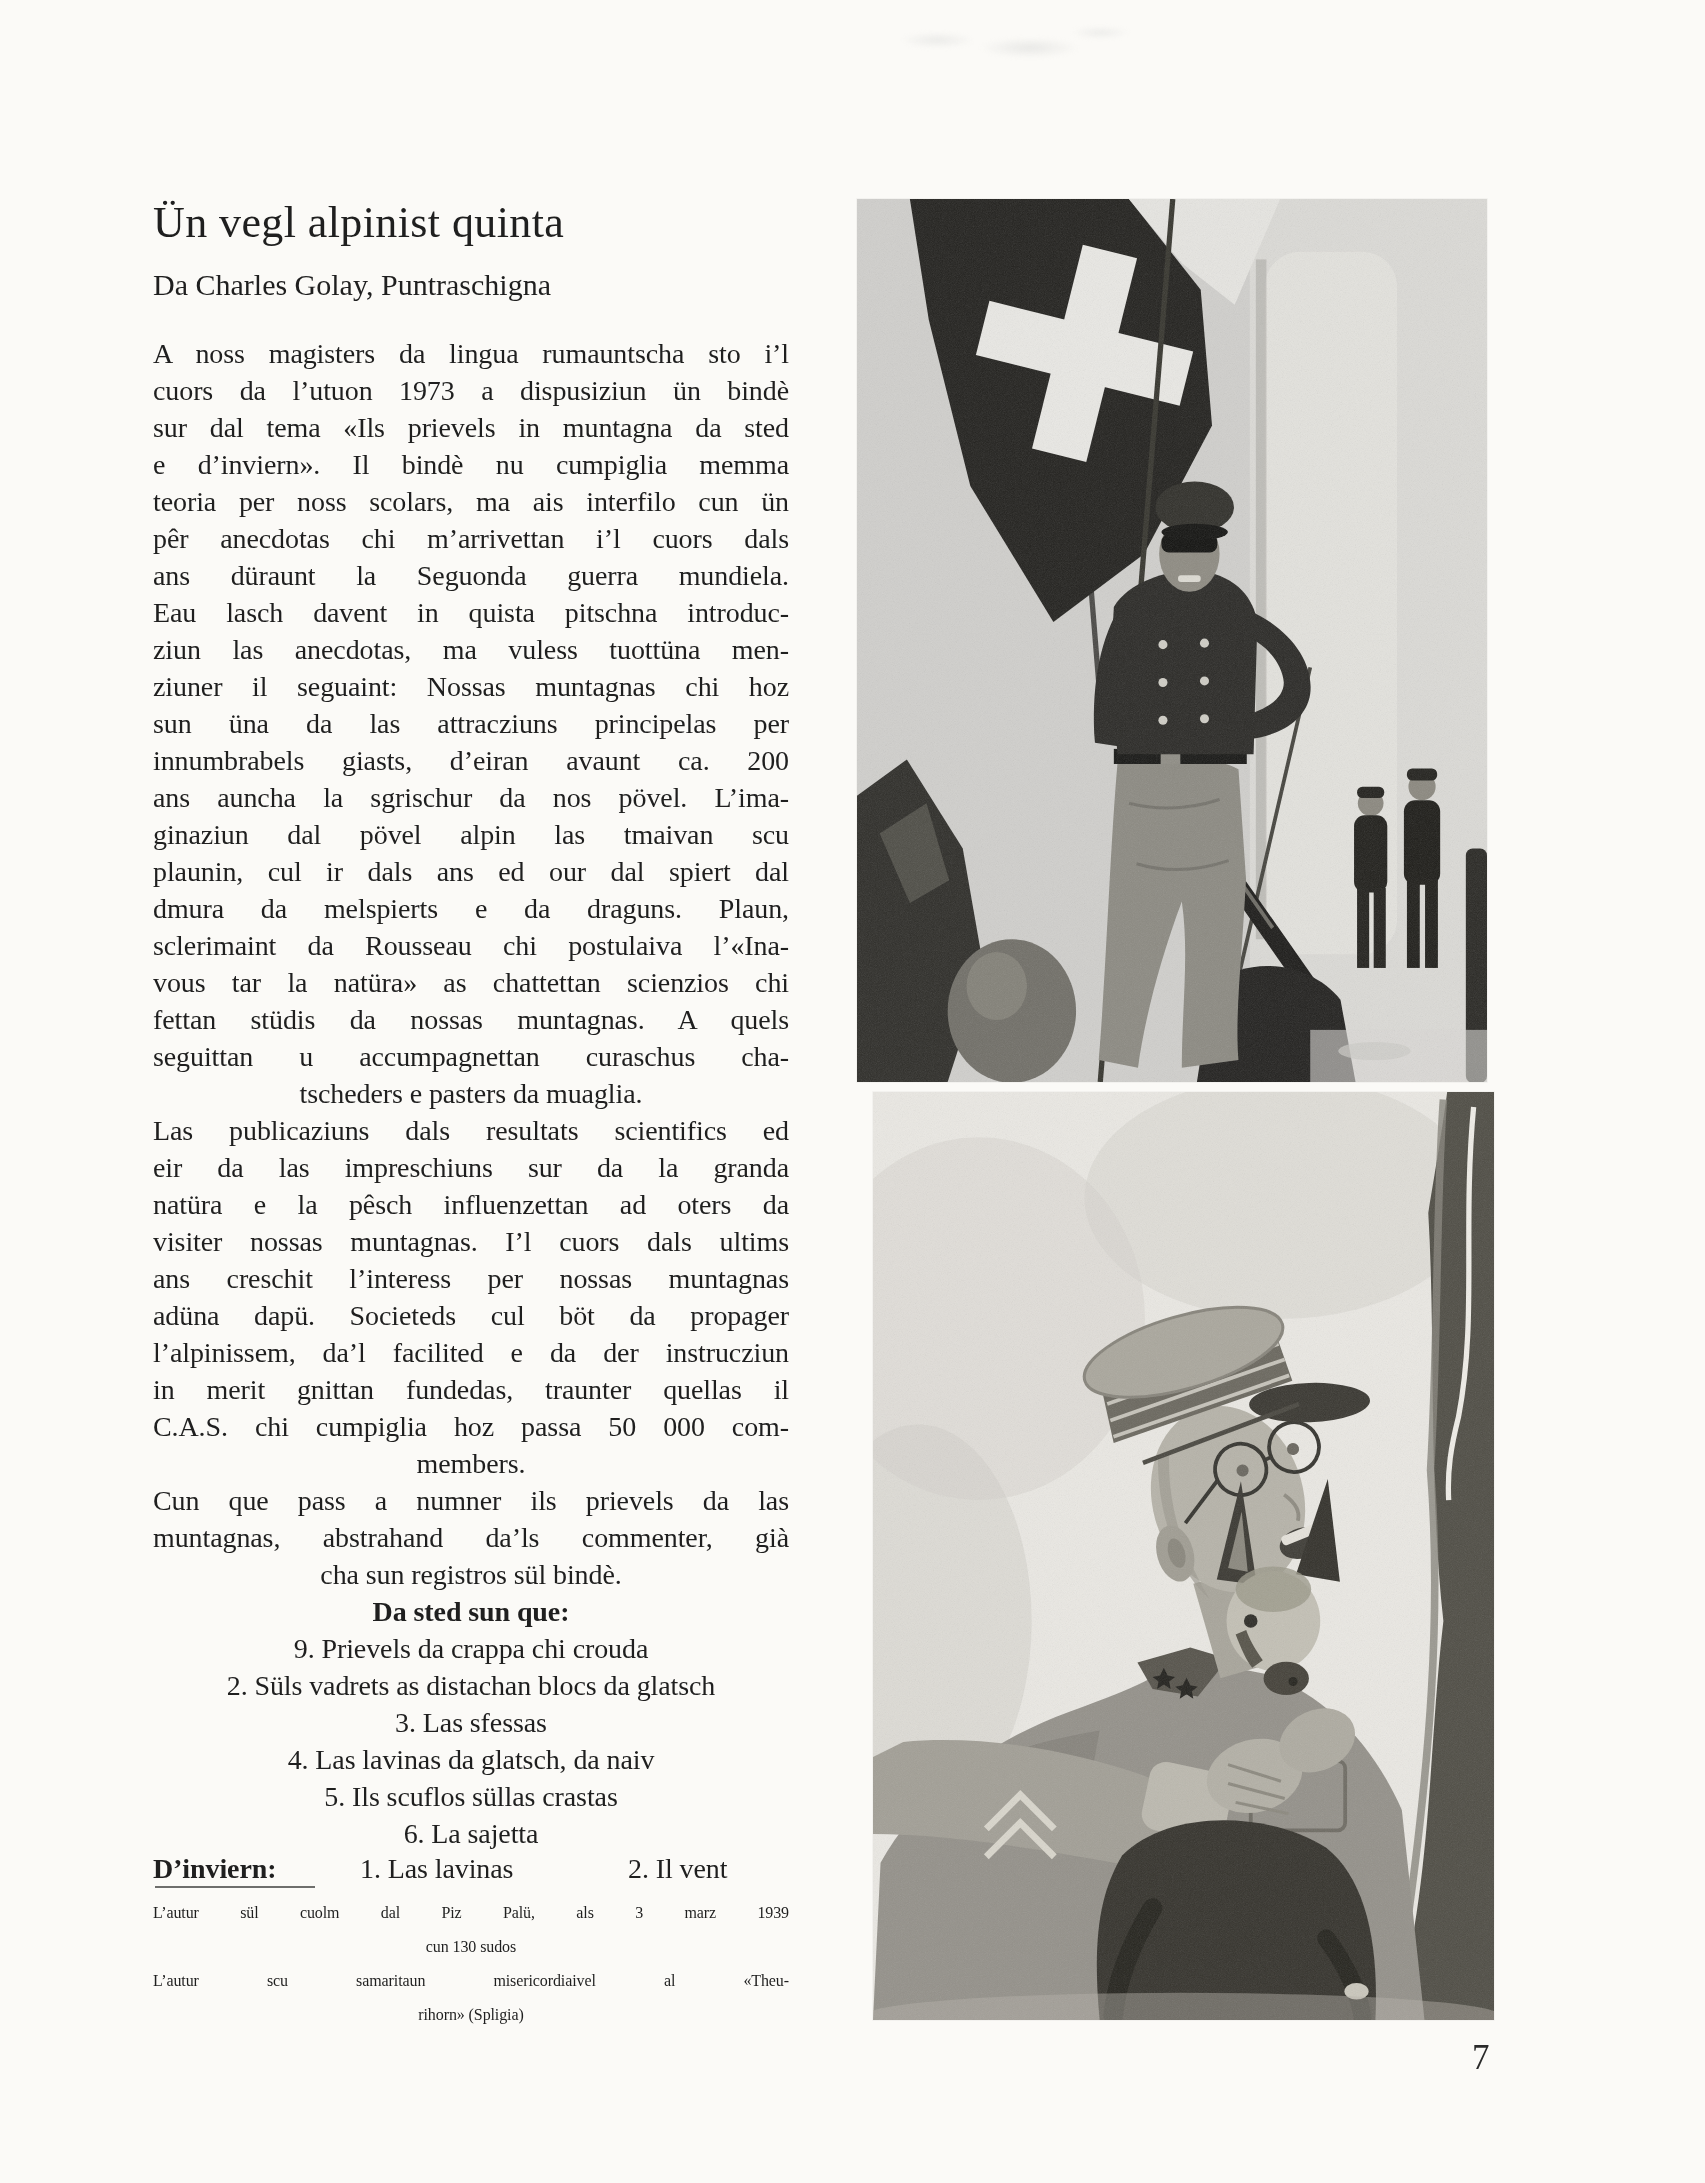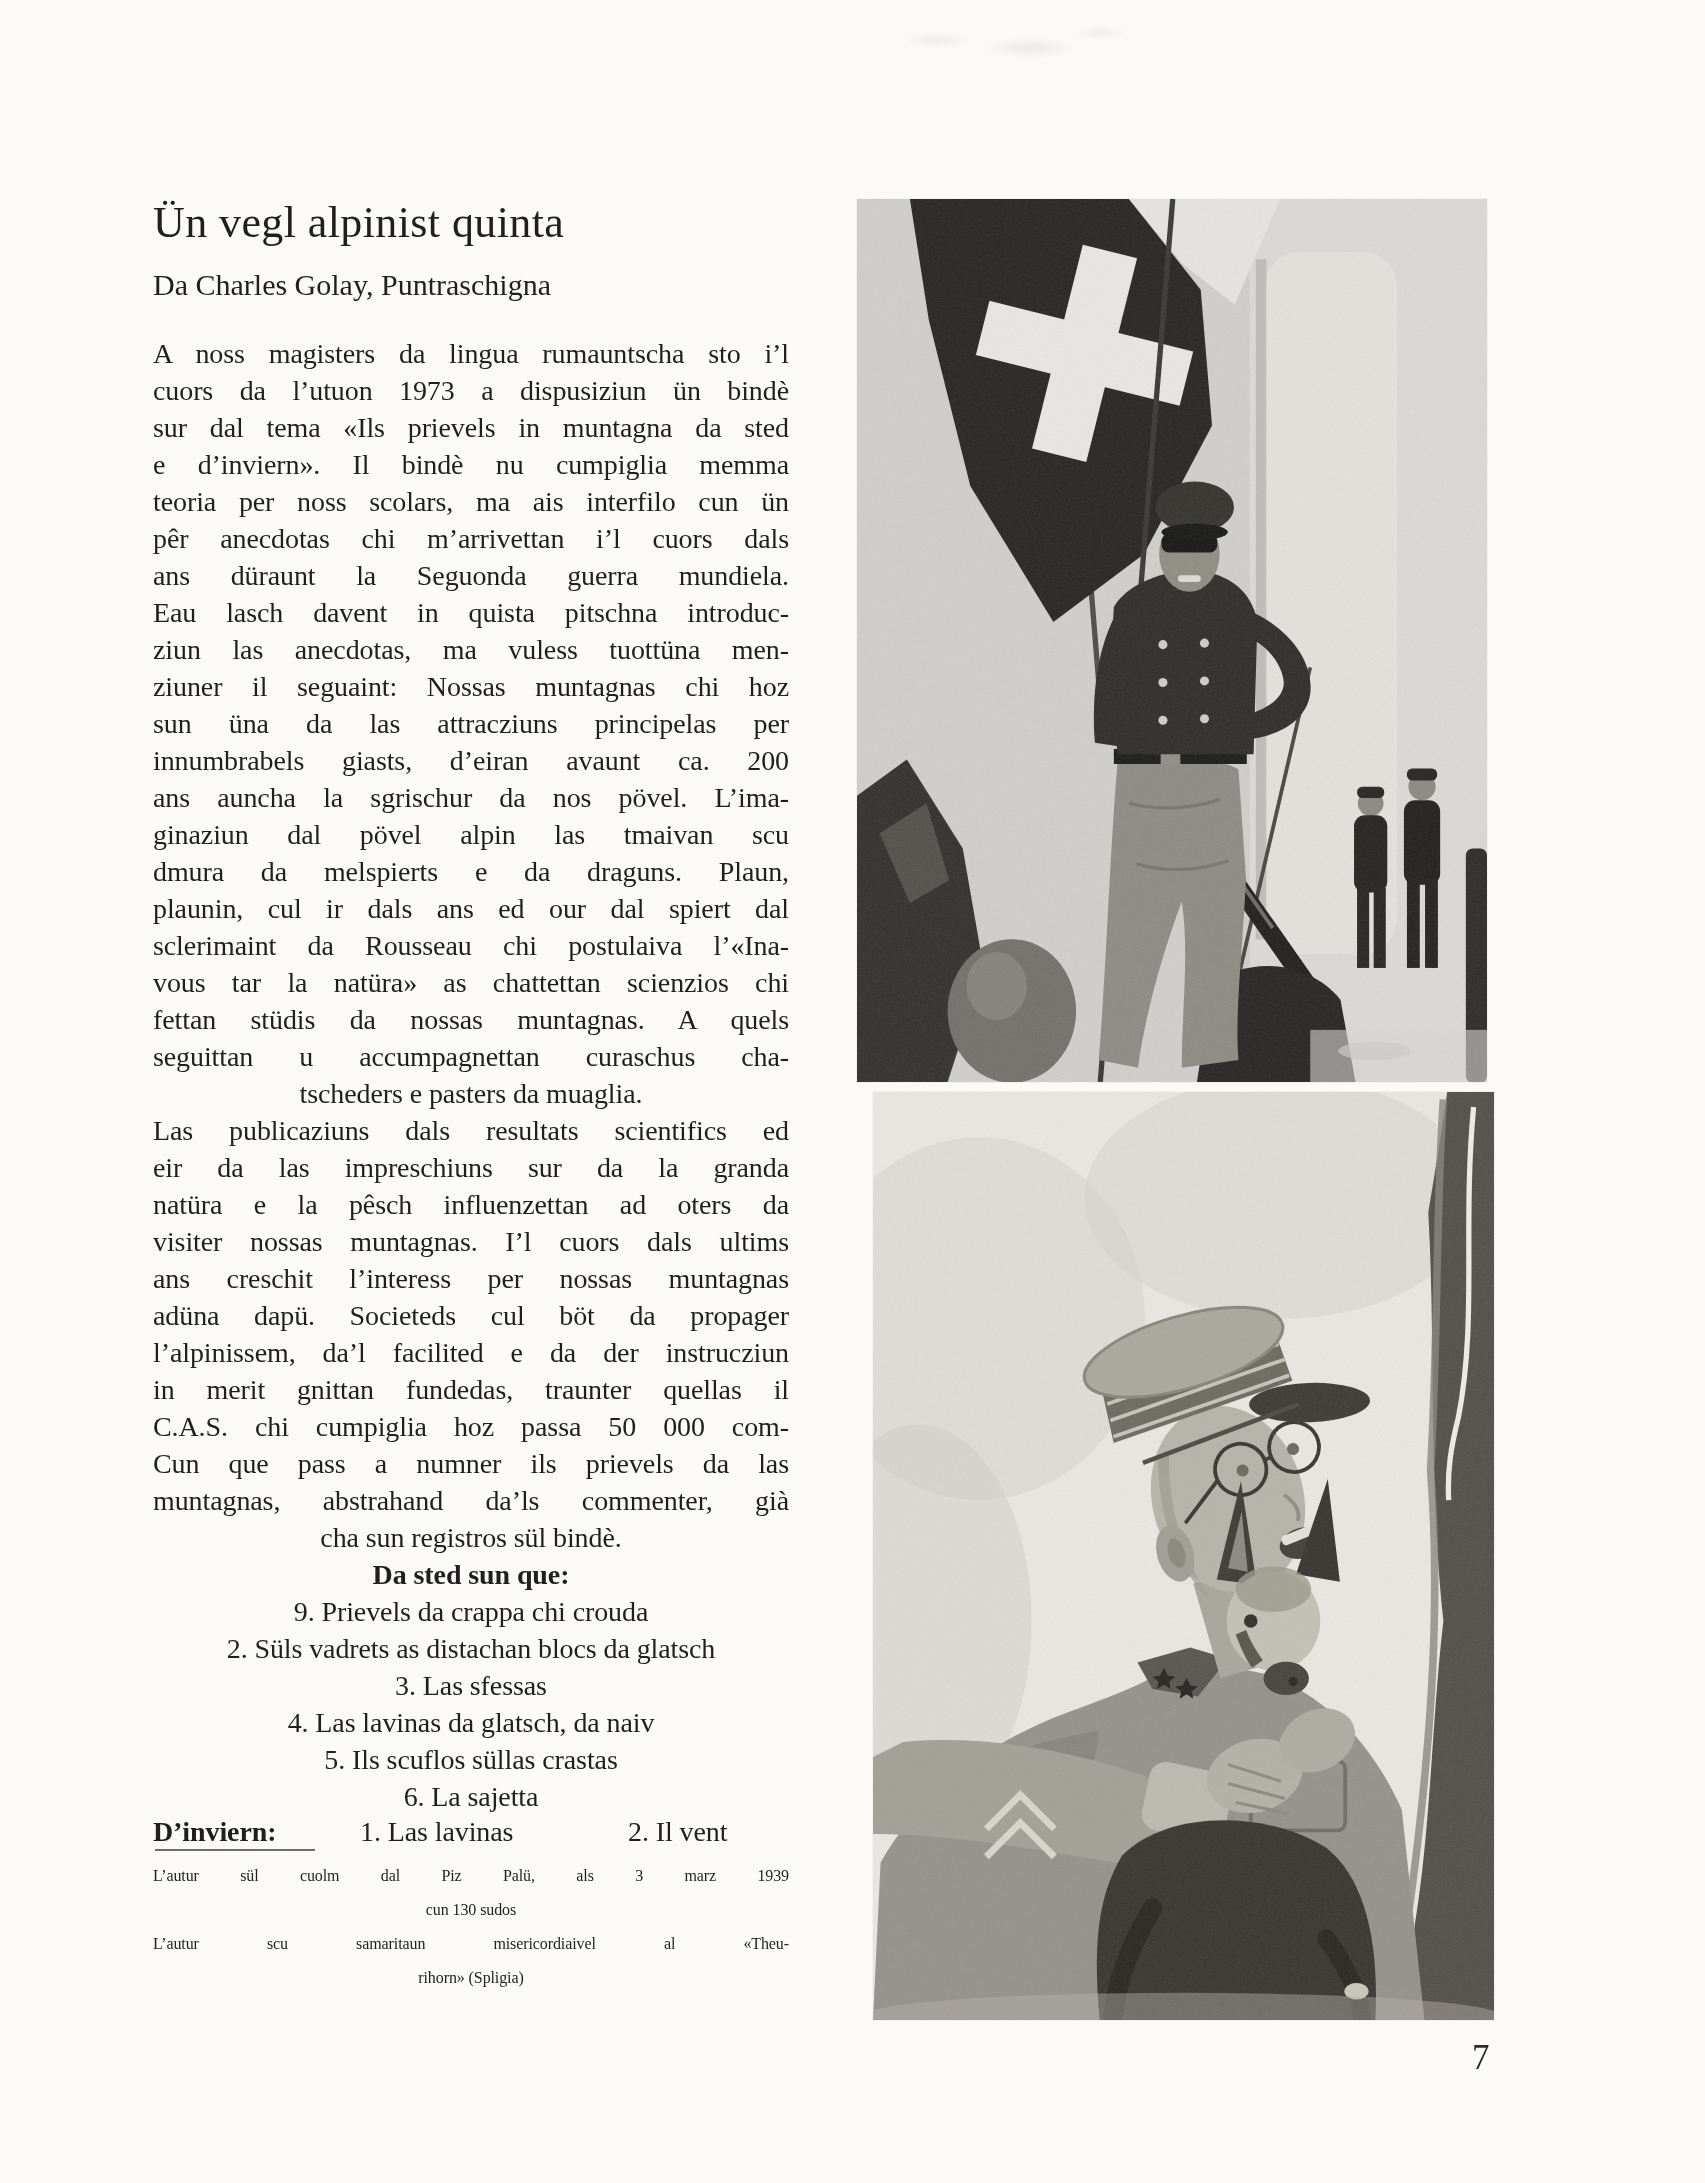--- a/index.html
+++ b/index.html
@@ -55,36 +55,37 @@
       <div class="line just">teoria per noss scolars, ma ais interfilo cun ün</div>
       <div class="line just">pêr anecdotas chi m’arrivettan i’l cuors dals</div>
       <div class="line just">ans düraunt la Seguonda guerra mundiela.</div>
       <div class="line just">Eau lasch davent in quista pitschna introduc-</div>
       <div class="line just">ziun las anecdotas, ma vuless tuottüna men-</div>
       <div class="line just">ziuner il seguaint: Nossas muntagnas chi hoz</div>
       <div class="line just">sun üna da las attracziuns principelas per</div>
       <div class="line just">innumbrabels giasts, d’eiran avaunt ca. 200</div>
       <div class="line just">ans auncha la sgrischur da nos pövel. L’ima-</div>
       <div class="line just">ginaziun dal pövel alpin las tmaivan scu</div>
+      <div class="line just">plaunin, cul ir dals ans ed our dal spiert dal</div>
       <div class="line just">dmura da melspierts e da draguns. Plaun,</div>
-      <div class="line just">plaunin, cul ir dals ans ed our dal spiert dal</div>
       <div class="line just">sclerimaint da Rousseau chi postulaiva l’«Ina-</div>
       <div class="line just">vous tar la natüra» as chattettan scienzios chi</div>
       <div class="line just">fettan stüdis da nossas muntagnas. A quels</div>
       <div class="line just">seguittan u accumpagnettan curaschus cha-</div>
       <div class="line">tscheders e pasters da muaglia.</div>
       <div class="line just">Las publicaziuns dals resultats scientifics ed</div>
       <div class="line just">eir da las impreschiuns sur da la granda</div>
       <div class="line just">natüra e la pêsch influenzettan ad oters da</div>
       <div class="line just">visiter nossas muntagnas. I’l cuors dals ultims</div>
       <div class="line just">ans creschit l’interess per nossas muntagnas</div>
       <div class="line just">adüna dapü. Societeds cul böt da propager</div>
       <div class="line just">l’alpinissem, da’l facilited e da der instrucziun</div>
       <div class="line just">in merit gnittan fundedas, traunter quellas il</div>
       <div class="line just">C.A.S. chi cumpiglia hoz passa 50 000 com-</div>
+      <div class="line">members.</div>
       <div class="line just">Cun que pass a numner ils prievels da las</div>
       <div class="line just">muntagnas, abstrahand da’ls commenter, già</div>
       <div class="line">cha sun registros sül bindè.</div>
     </div>
 
   <div class="bodytext" style="margin-top:0">
     <div class="line heading-line">Da sted sun que:</div>
     <div>
         <div class="line">9. Prievels da crappa chi crouda</div>
         <div class="line">2. Süls vadrets as distachan blocs da glatsch</div>

